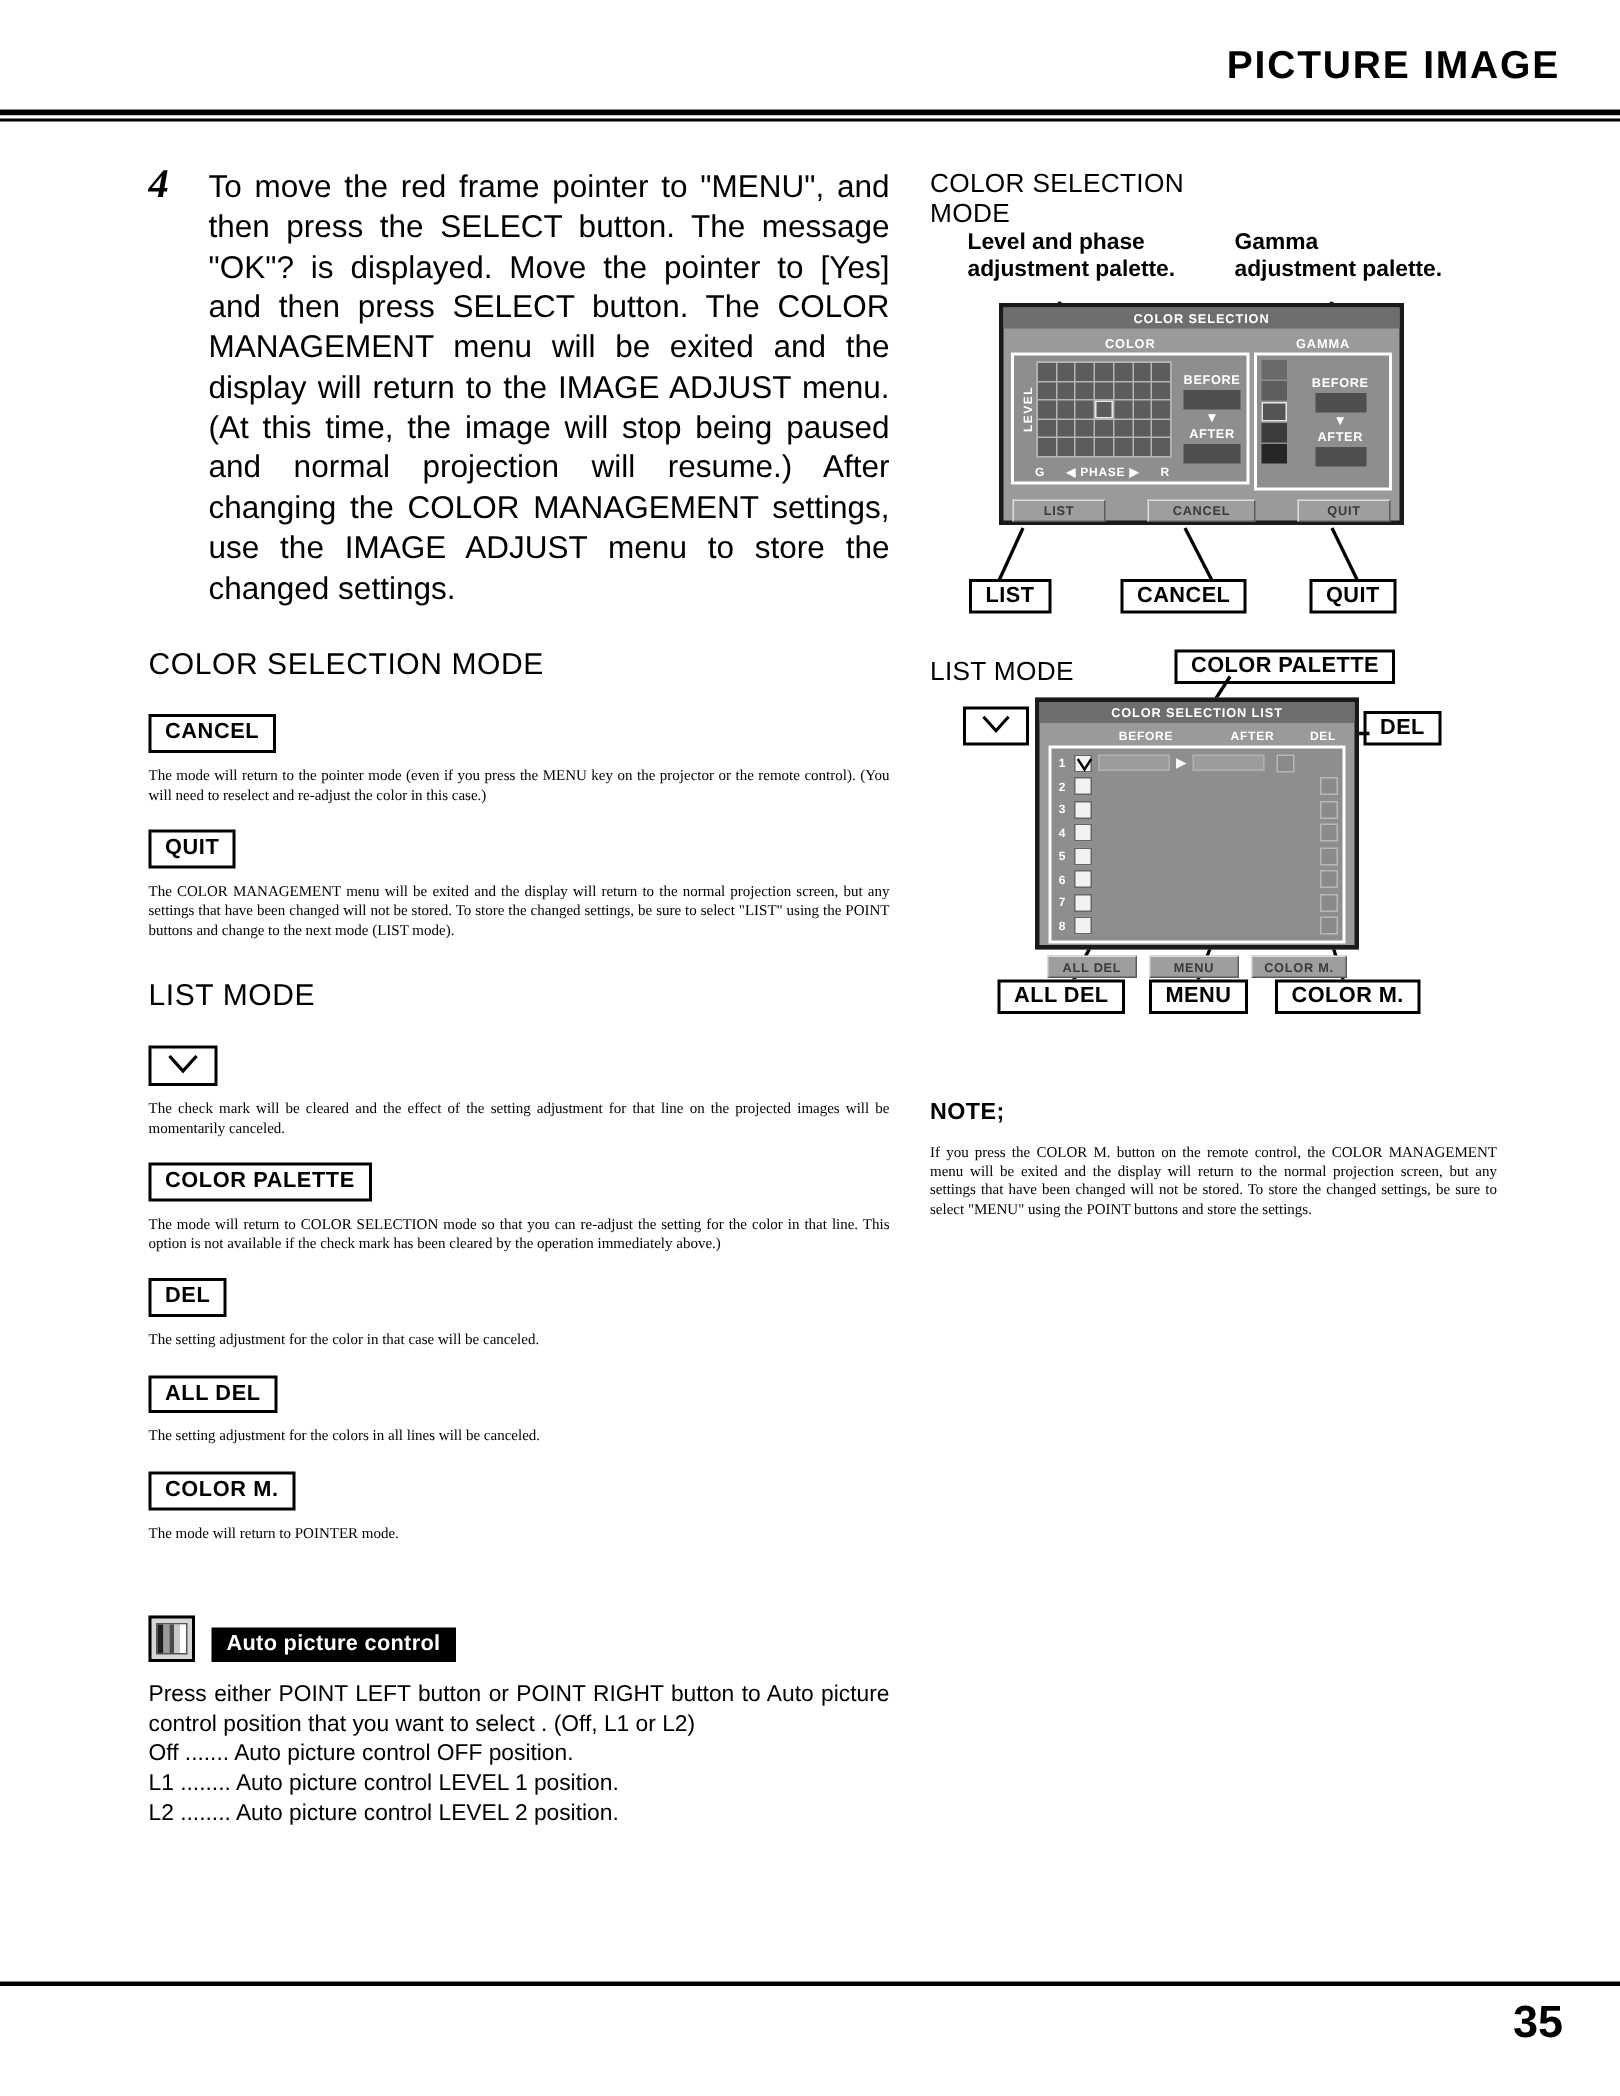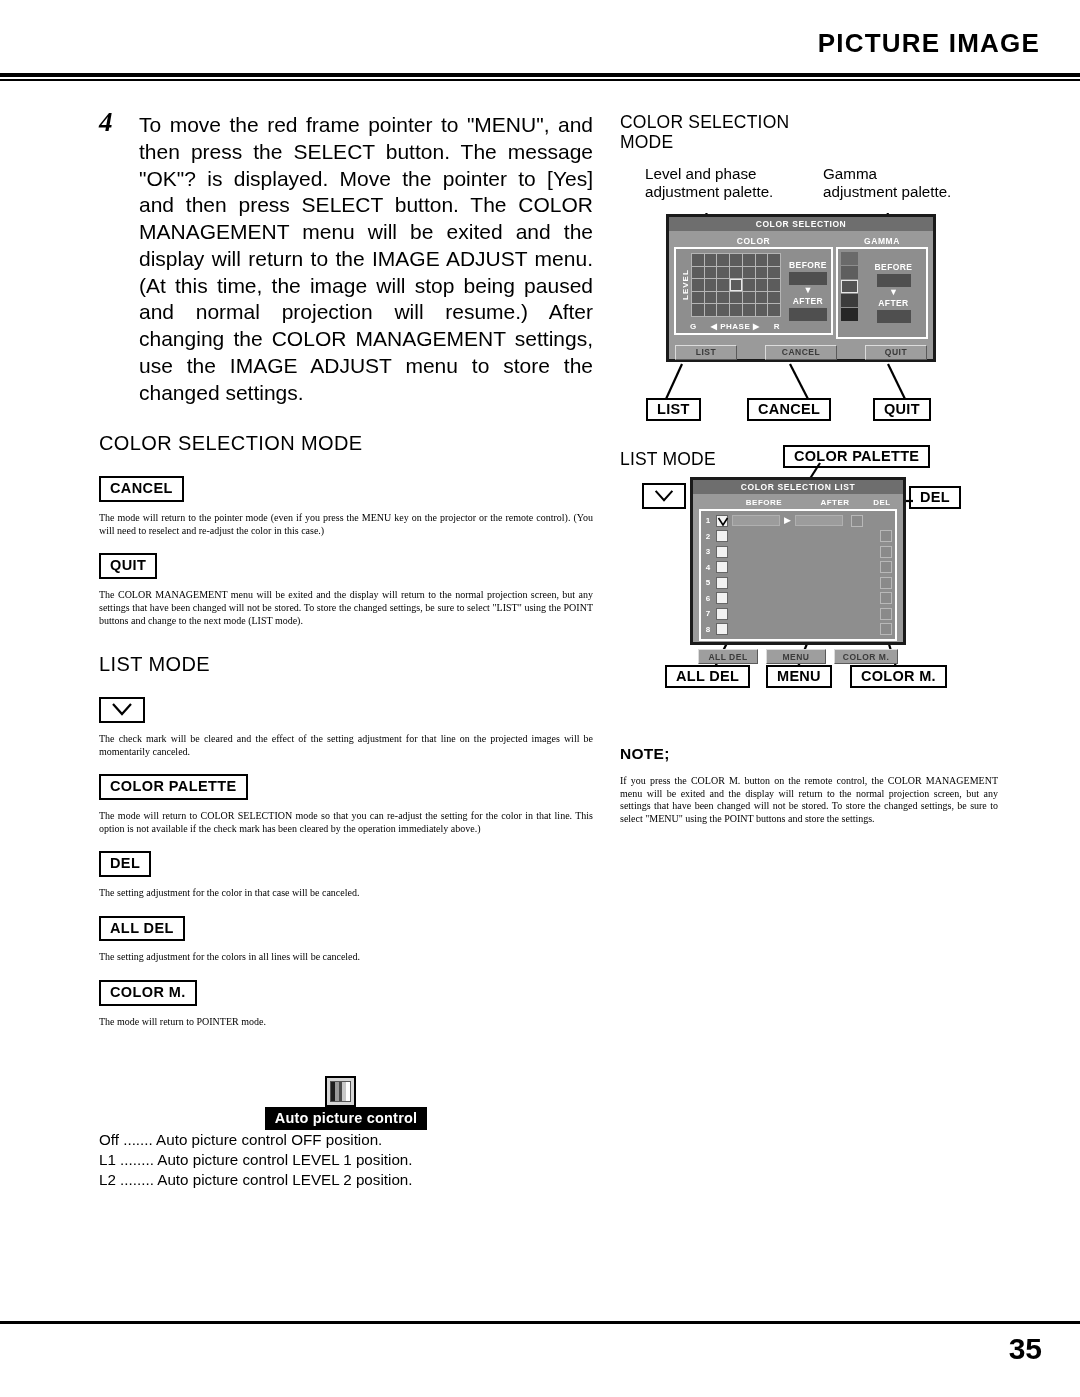--- a/index.html
+++ b/index.html
@@ -65,21 +65,21 @@
     font-size:14.5px;font-weight:bold;letter-spacing:.4px;
     line-height:1.28;
     background:#fff;
     margin:10px 0 6px 0;
   }
   .chip.check{padding:2px 10px 0 10px;}
   .chk-glyph{display:inline-block;width:22px;height:15px;position:relative;}
   .chk-glyph svg{position:absolute;left:0;top:1px;}
 
   
-  .apc{margin-top:48px;display:flex;align-items:center;flex-direction:column;}
+  .apc{margin-top:48px;display:flex;align-items:flex-end;}
   .apc-icon{
     width:31px;height:31px;
     border:2px solid #000;
     background:#d6d6d6;
     box-sizing:border-box;
     padding:3px;
     display:flex;
     margin-right:11px;
   }
   .apc-icon .inner{
@@ -223,33 +223,34 @@
         <div class="inner">
           <div class="b" style="background:#1e1e1e"></div>
           <div class="b" style="background:#9a9a9a"></div>
           <div class="b" style="background:#4a4a4a"></div>
           <div class="b" style="background:#c8c8c8"></div>
           <div class="b" style="background:#ffffff"></div>
         </div>
       </div>
       <div class="apc-title">Auto picture control</div>
     </div>
+    <div class="apc-text">Press either POINT LEFT button or POINT RIGHT button to Auto picture control position that you want to select . (Off, L1 or L2)</div>
     <div class="apc-line">Off ....... Auto picture control OFF position.</div>
     <div class="apc-line">L1 ........ Auto picture control LEVEL 1 position.</div>
     <div class="apc-line">L2 ........ Auto picture control LEVEL 2 position.</div>
   </div>
 
   <div class="col-right">
 
     <div class="r-head">
       <div>COLOR SELECTION</div>
       <div>MODE</div>
     </div>
 
-    <div style="position:relative;height:48px;margin-top:12px;">
+    <div style="position:relative;height:48px;font-weight:bold;">
       <div class="callout" style="position:absolute;left:25px;top:0;">
         <div>Level and phase</div>
         <div>adjustment palette.</div>
       </div>
       <div class="callout" style="position:absolute;left:203px;top:0;">
         <div>Gamma</div>
         <div>adjustment palette.</div>
       </div>
     </div>
 

